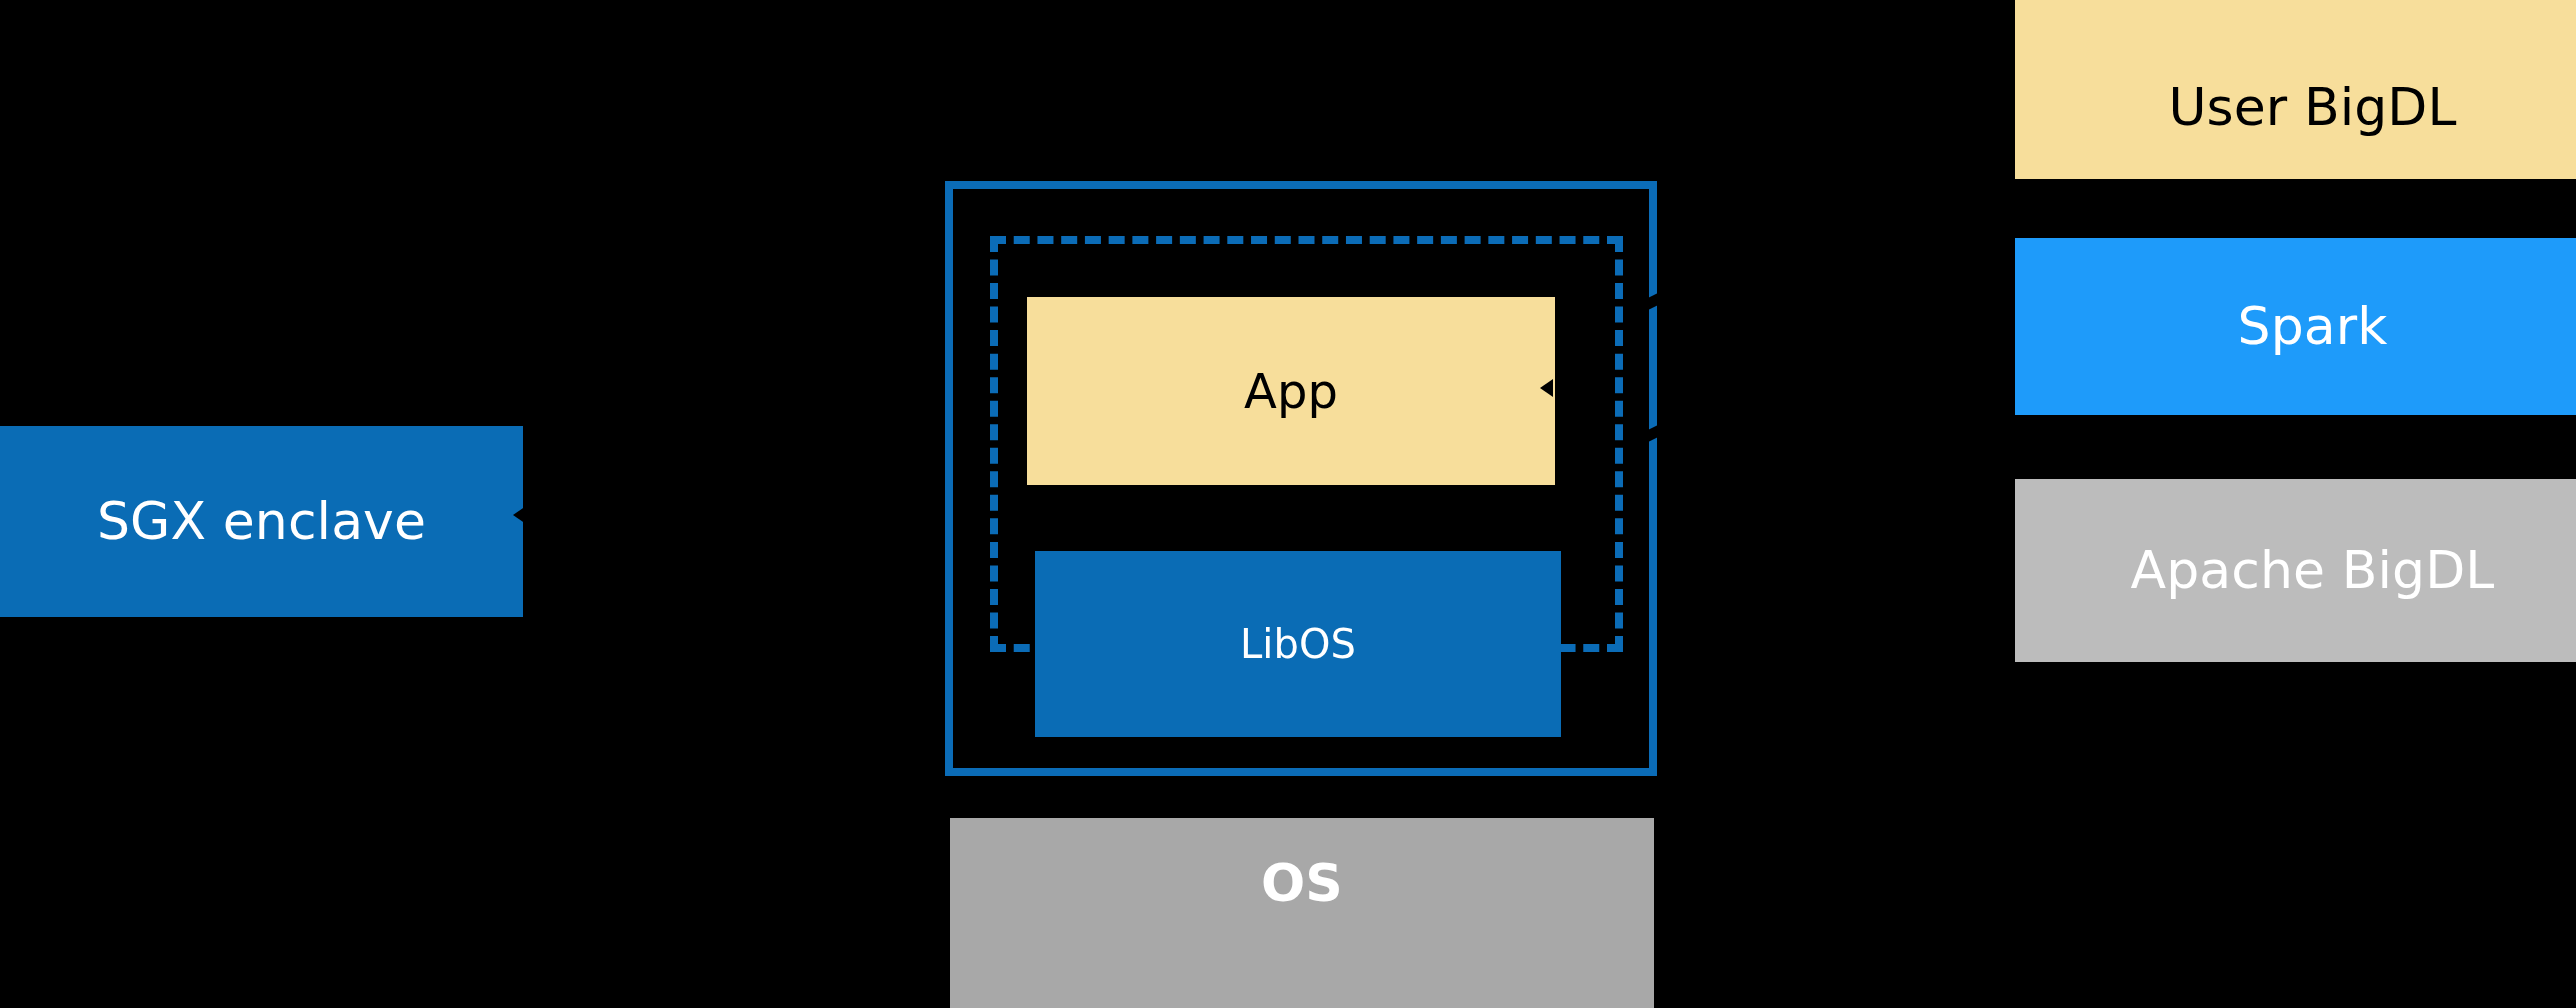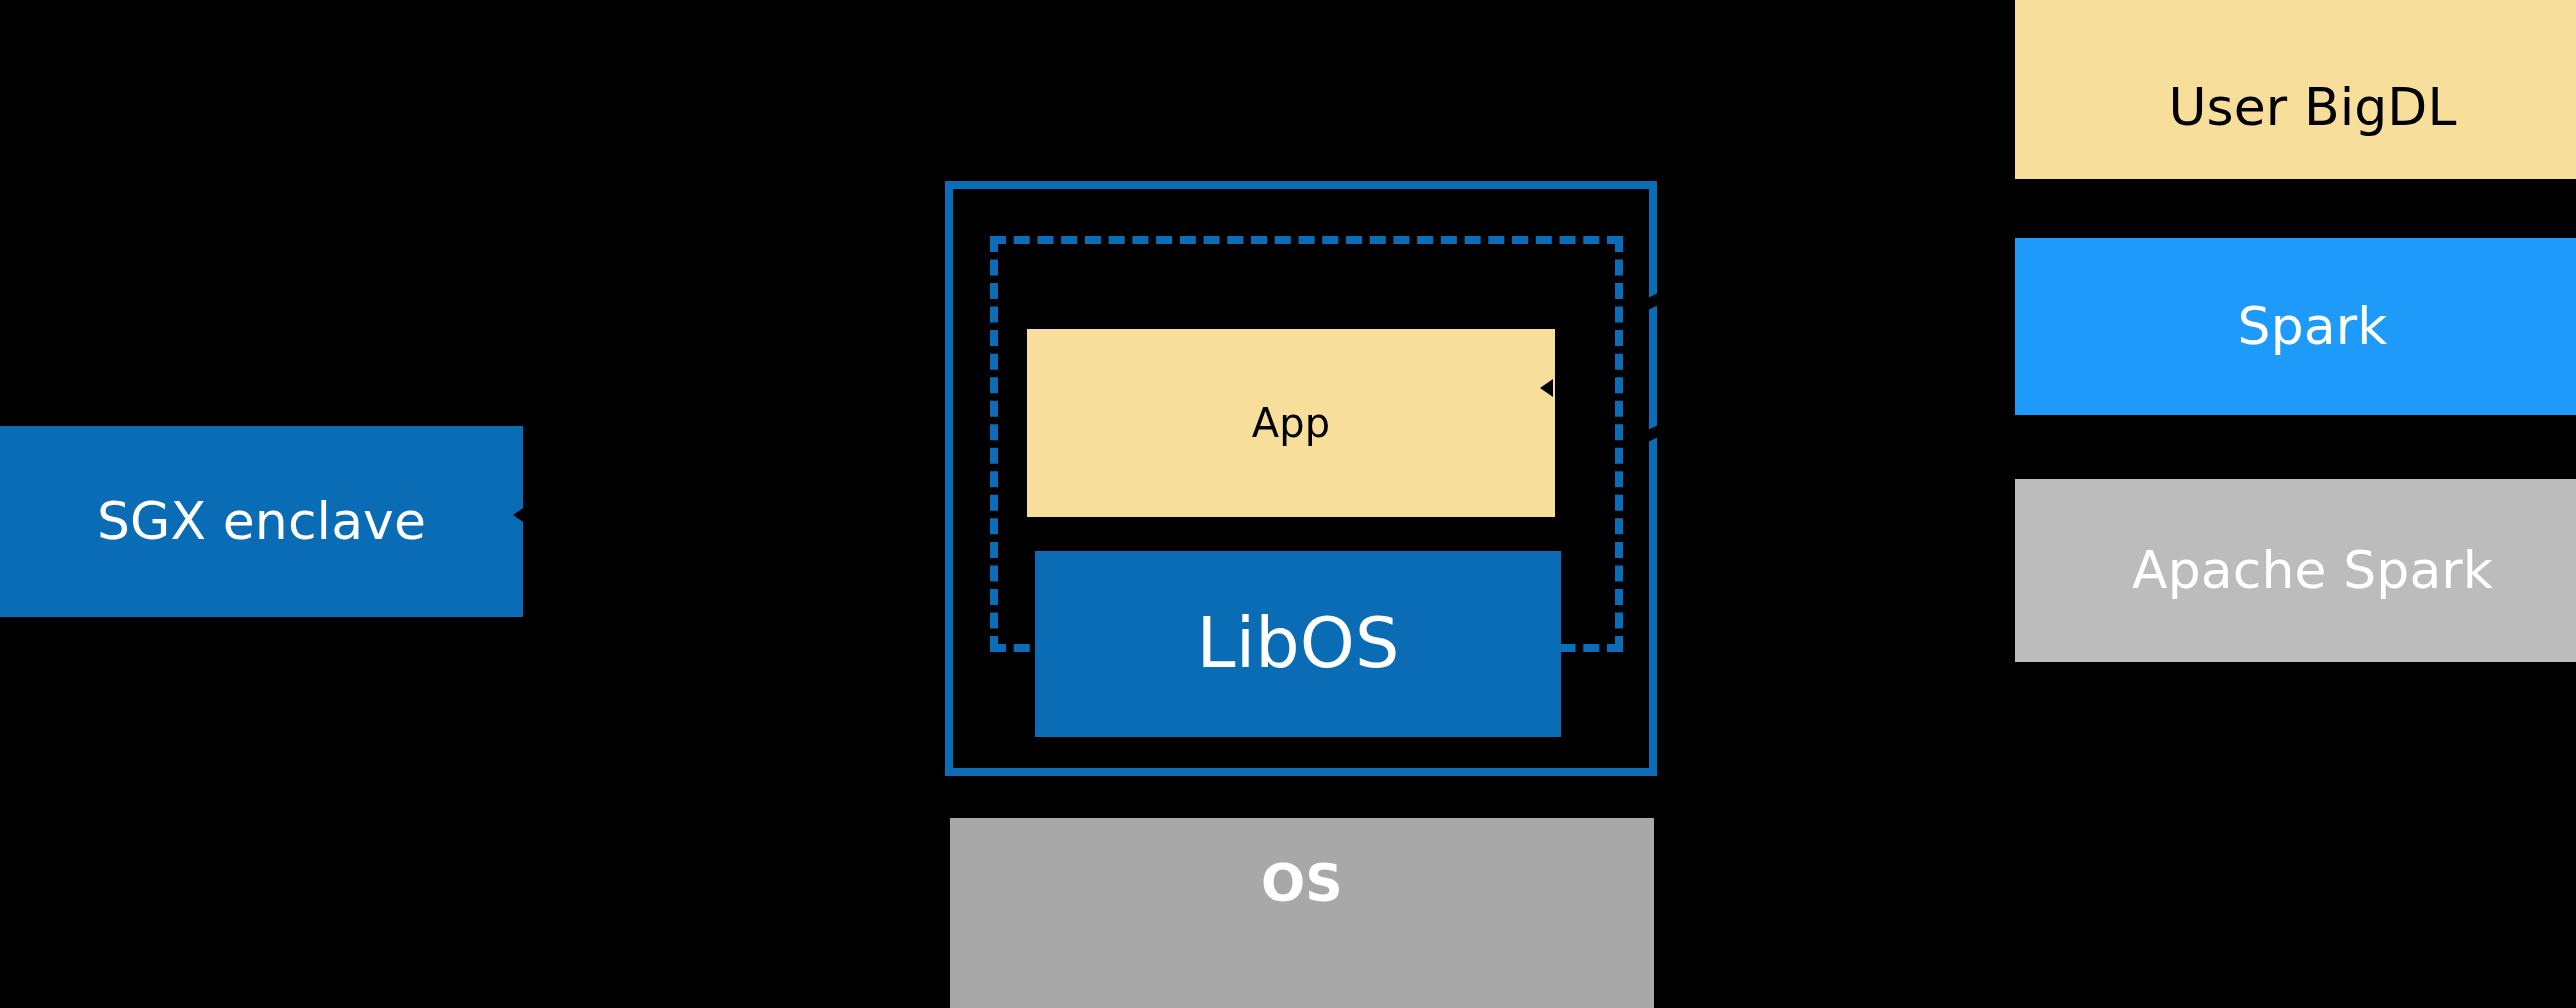--- a/index.html
+++ b/index.html
@@ -71,33 +71,32 @@
   }
 
   
   #app-box {
     left: 1027px;
     top: 297px;
     width: 528px;
     height: 188px;
     background: #F7DE9B;
     color: #000000;
-    font-size: 40px;
-    margin-top: 32px;
+    font-size: 48px;
   }
 
   
   #libos-box {
     left: 1035px;
     top: 551px;
     width: 526px;
     height: 186px;
     background: #0A6CB5;
     color: #FFFFFF;
-    font-size: 70px;
+    font-size: 40px;
   }
 
   
   #os-box {
     left: 950px;
     top: 818px;
     width: 704px;
     height: 218px;
     background: #A8A8A8;
     color: #FFFFFF;
@@ -196,17 +195,17 @@
 
   <div class="node" id="user-apps-box">
     <span>User BigDL</span>
   </div>
 
   <div class="node" id="bigdl-box">
     <span>Spark</span>
   </div>
 
   <div class="node" id="apache-spark-box">
-    <span>Apache Spark</span>
+    <span>Apache BigDL</span>
   </div>
 
 </div>
 
 
 </body></html>

